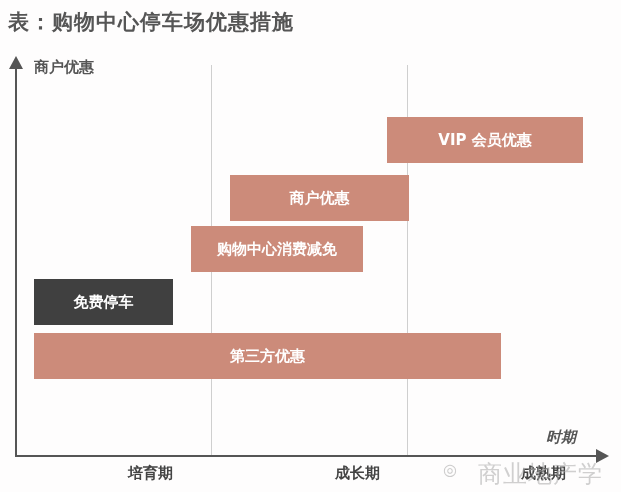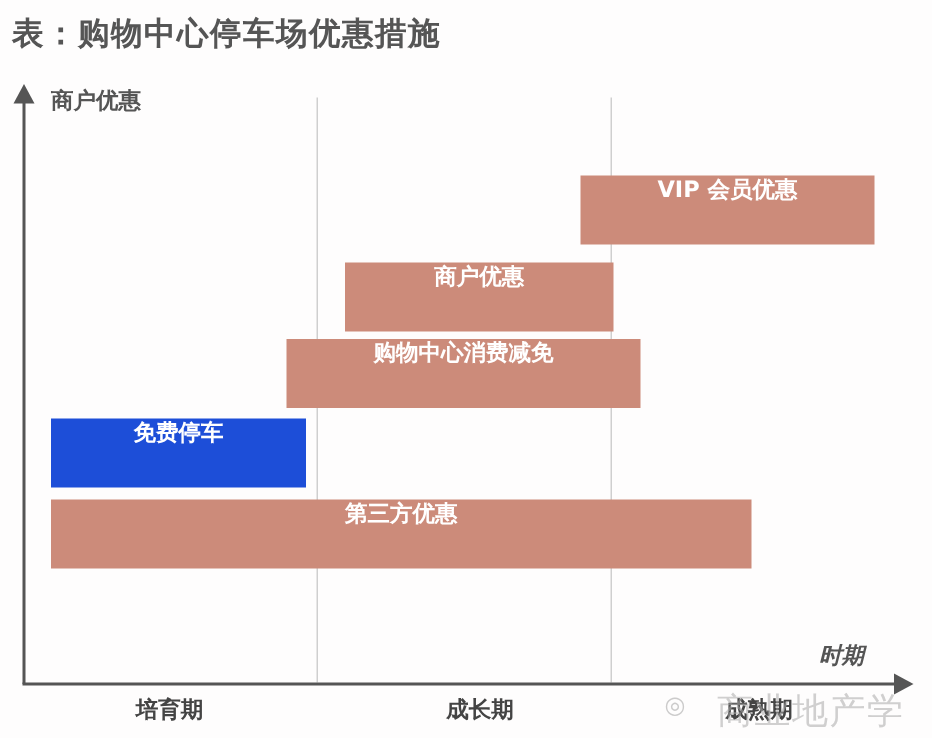--- a/index.html
+++ b/index.html
@@ -36,26 +36,26 @@
     border-left: 13px solid #555;
   }
   .x-label {
     position: absolute; left: 546px; top: 428px;
     font-size: 15px; font-weight: bold; color: #555; font-style: italic;
   }
   .divider {
     position: absolute; top: 65px; width: 1px; height: 390px; background: #cfcfcf;
   }
   .bar {
-    position: absolute; display: flex; justify-content: center;
+    position: absolute; display: flex; align-items: center; justify-content: center;
     color: #fff; font-weight: bold; font-size: 15px;
   }
   .phase {
     position: absolute; top: 464px; font-size: 15px; font-weight: bold; color: #444;
-    width: 120px; text-align: center;
+    width: 120px; text-align: right;
   }
   .watermark {
     position: absolute; left: 478px; top: 458px;
     font-size: 24px; color: rgba(170,170,170,0.55); letter-spacing: 1px;
   }
   .wm-icon {
     position: absolute; left: 443px; top: 460px; font-size: 16px;
     color: rgba(170,170,170,0.6);
   }
 </style>
@@ -70,24 +70,24 @@
 
 <div class="divider" style="left:211px;"></div>
 <div class="divider" style="left:407px;"></div>
 
 <div class="bar" style="left:387px; top:117px; width:196px; height:46px; background:#cc8b7a;">
   <span>VIP 会员优惠</span>
 </div>
 <div class="bar" style="left:230px; top:175px; width:179px; height:46px; background:#cc8b7a;">
   <span>商户优惠</span>
 </div>
-<div class="bar" style="left:191px; top:226px; width:236px; height:46px; background:#cc8b7a;">
+<div class="bar" style="left:191px; top:226px; width:172px; height:46px; background:#cc8b7a;">
   <span>购物中心消费减免</span>
 </div>
-<div class="bar" style="left:34px; top:279px; width:170px; height:46px; background:#1d4ed8;">
+<div class="bar" style="left:34px; top:279px; width:139px; height:46px; background:#404040;">
   <span>免费停车</span>
 </div>
 <div class="bar" style="left:34px; top:333px; width:467px; height:46px; background:#cc8b7a;">
   <span>第三方优惠</span>
 </div>
 
 <div class="x-label">时期</div>
 <div class="x-axis"></div>
 <div class="x-arrow"></div>
 

